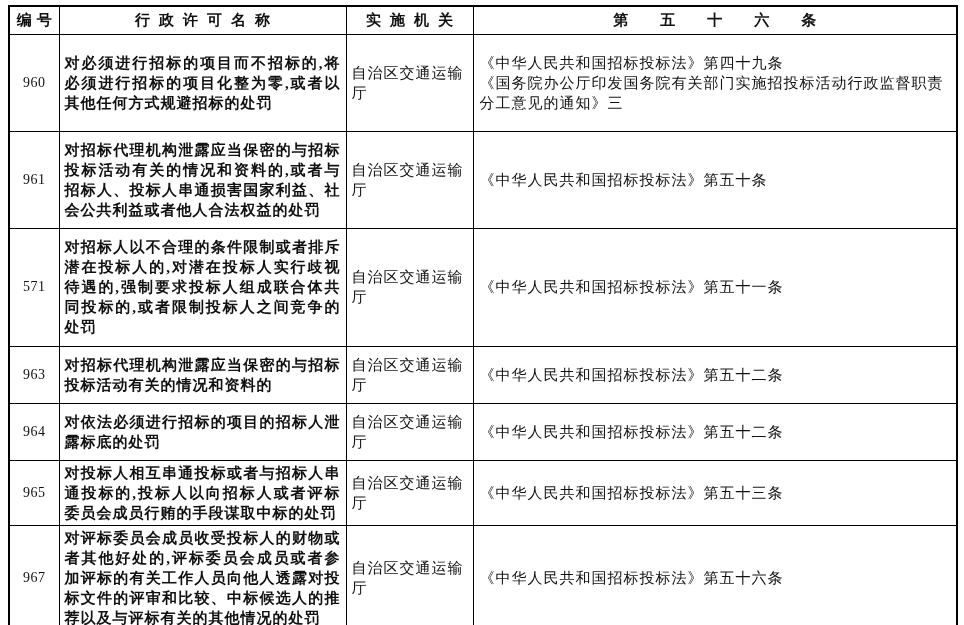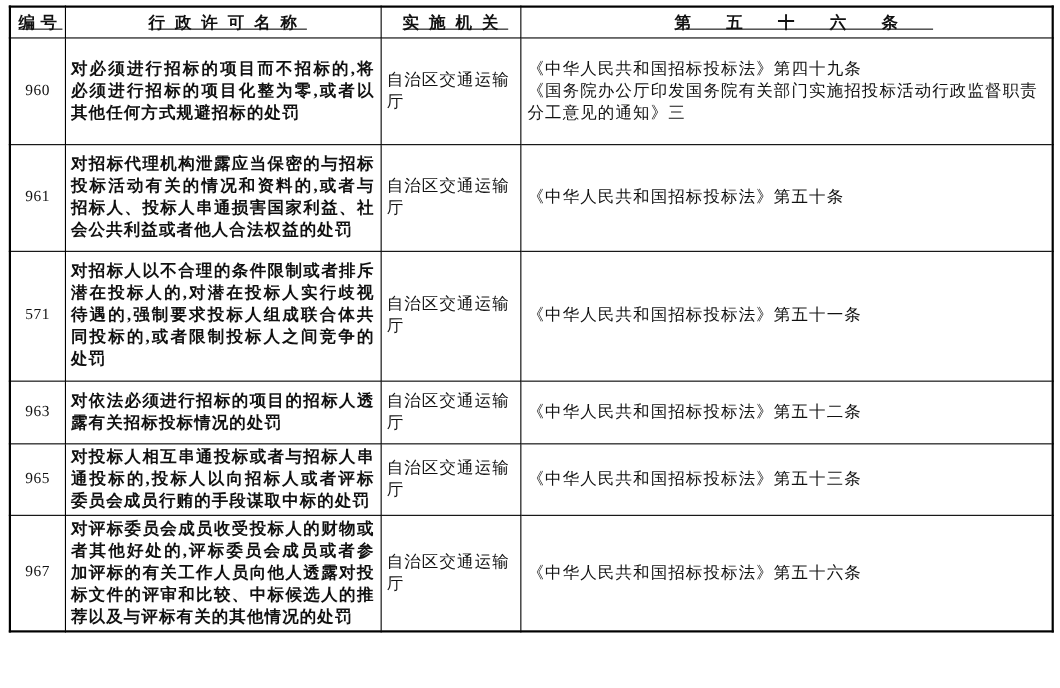--- a/index.html
+++ b/index.html
@@ -22,21 +22,21 @@
     border-collapse: collapse;
     table-layout: fixed;
     border: 2px solid #000000;
     background: #ffffff;
   }
   th, td {
     border: 1px solid #000000;
     vertical-align: middle;
     overflow: hidden;
   }
-  thead tr { height: 28px; text-decoration: underline; }
+  thead tr { height: 28px; }
   th {
     font-weight: bold;
     font-size: 15px;
     text-align: center;
     padding: 0;
   }
   .th0 { letter-spacing: 5px;  text-indent: 5px;  }
   .th1 { letter-spacing: 9px;  text-indent: 9px; margin-top: 32px;  }
   .th2 { letter-spacing: 9px;  text-indent: 9px;  }
   .th3 { letter-spacing: 32px; text-indent: 32px; }
@@ -108,21 +108,27 @@
         <td class="c-legal">《中华人民共和国招标投标法》第五十条</td>
       </tr>
       <tr>
         <td class="c-id">571</td>
         <td class="c-name">对招标人以不合理的条件限制或者排斥潜在投标人的,对潜在投标人实行歧视待遇的,强制要求投标人组成联合体共同投标的,或者限制投标人之间竞争的处罚</td>
         <td class="c-agency">自治区交通运输厅</td>
         <td class="c-legal">《中华人民共和国招标投标法》第五十一条</td>
       </tr>
       <tr>
         <td class="c-id">963</td>
-        <td class="c-name">对依法必须进行招标的项目的招标人透露有关招标投标情况的处罚</td>
+        <td class="c-name">对招标代理机构泄露应当保密的与招标投标活动有关的情况和资料的</td>
+        <td class="c-agency">自治区交通运输厅</td>
+        <td class="c-legal">《中华人民共和国招标投标法》第五十二条</td>
+      </tr>
+      <tr>
+        <td class="c-id">964</td>
+        <td class="c-name">对依法必须进行招标的项目的招标人泄露标底的处罚</td>
         <td class="c-agency">自治区交通运输厅</td>
         <td class="c-legal">《中华人民共和国招标投标法》第五十二条</td>
       </tr>
       <tr>
         <td class="c-id">965</td>
         <td class="c-name">对投标人相互串通投标或者与招标人串通投标的,投标人以向招标人或者评标委员会成员行贿的手段谋取中标的处罚</td>
         <td class="c-agency">自治区交通运输厅</td>
         <td class="c-legal">《中华人民共和国招标投标法》第五十三条</td>
       </tr>
       <tr>

